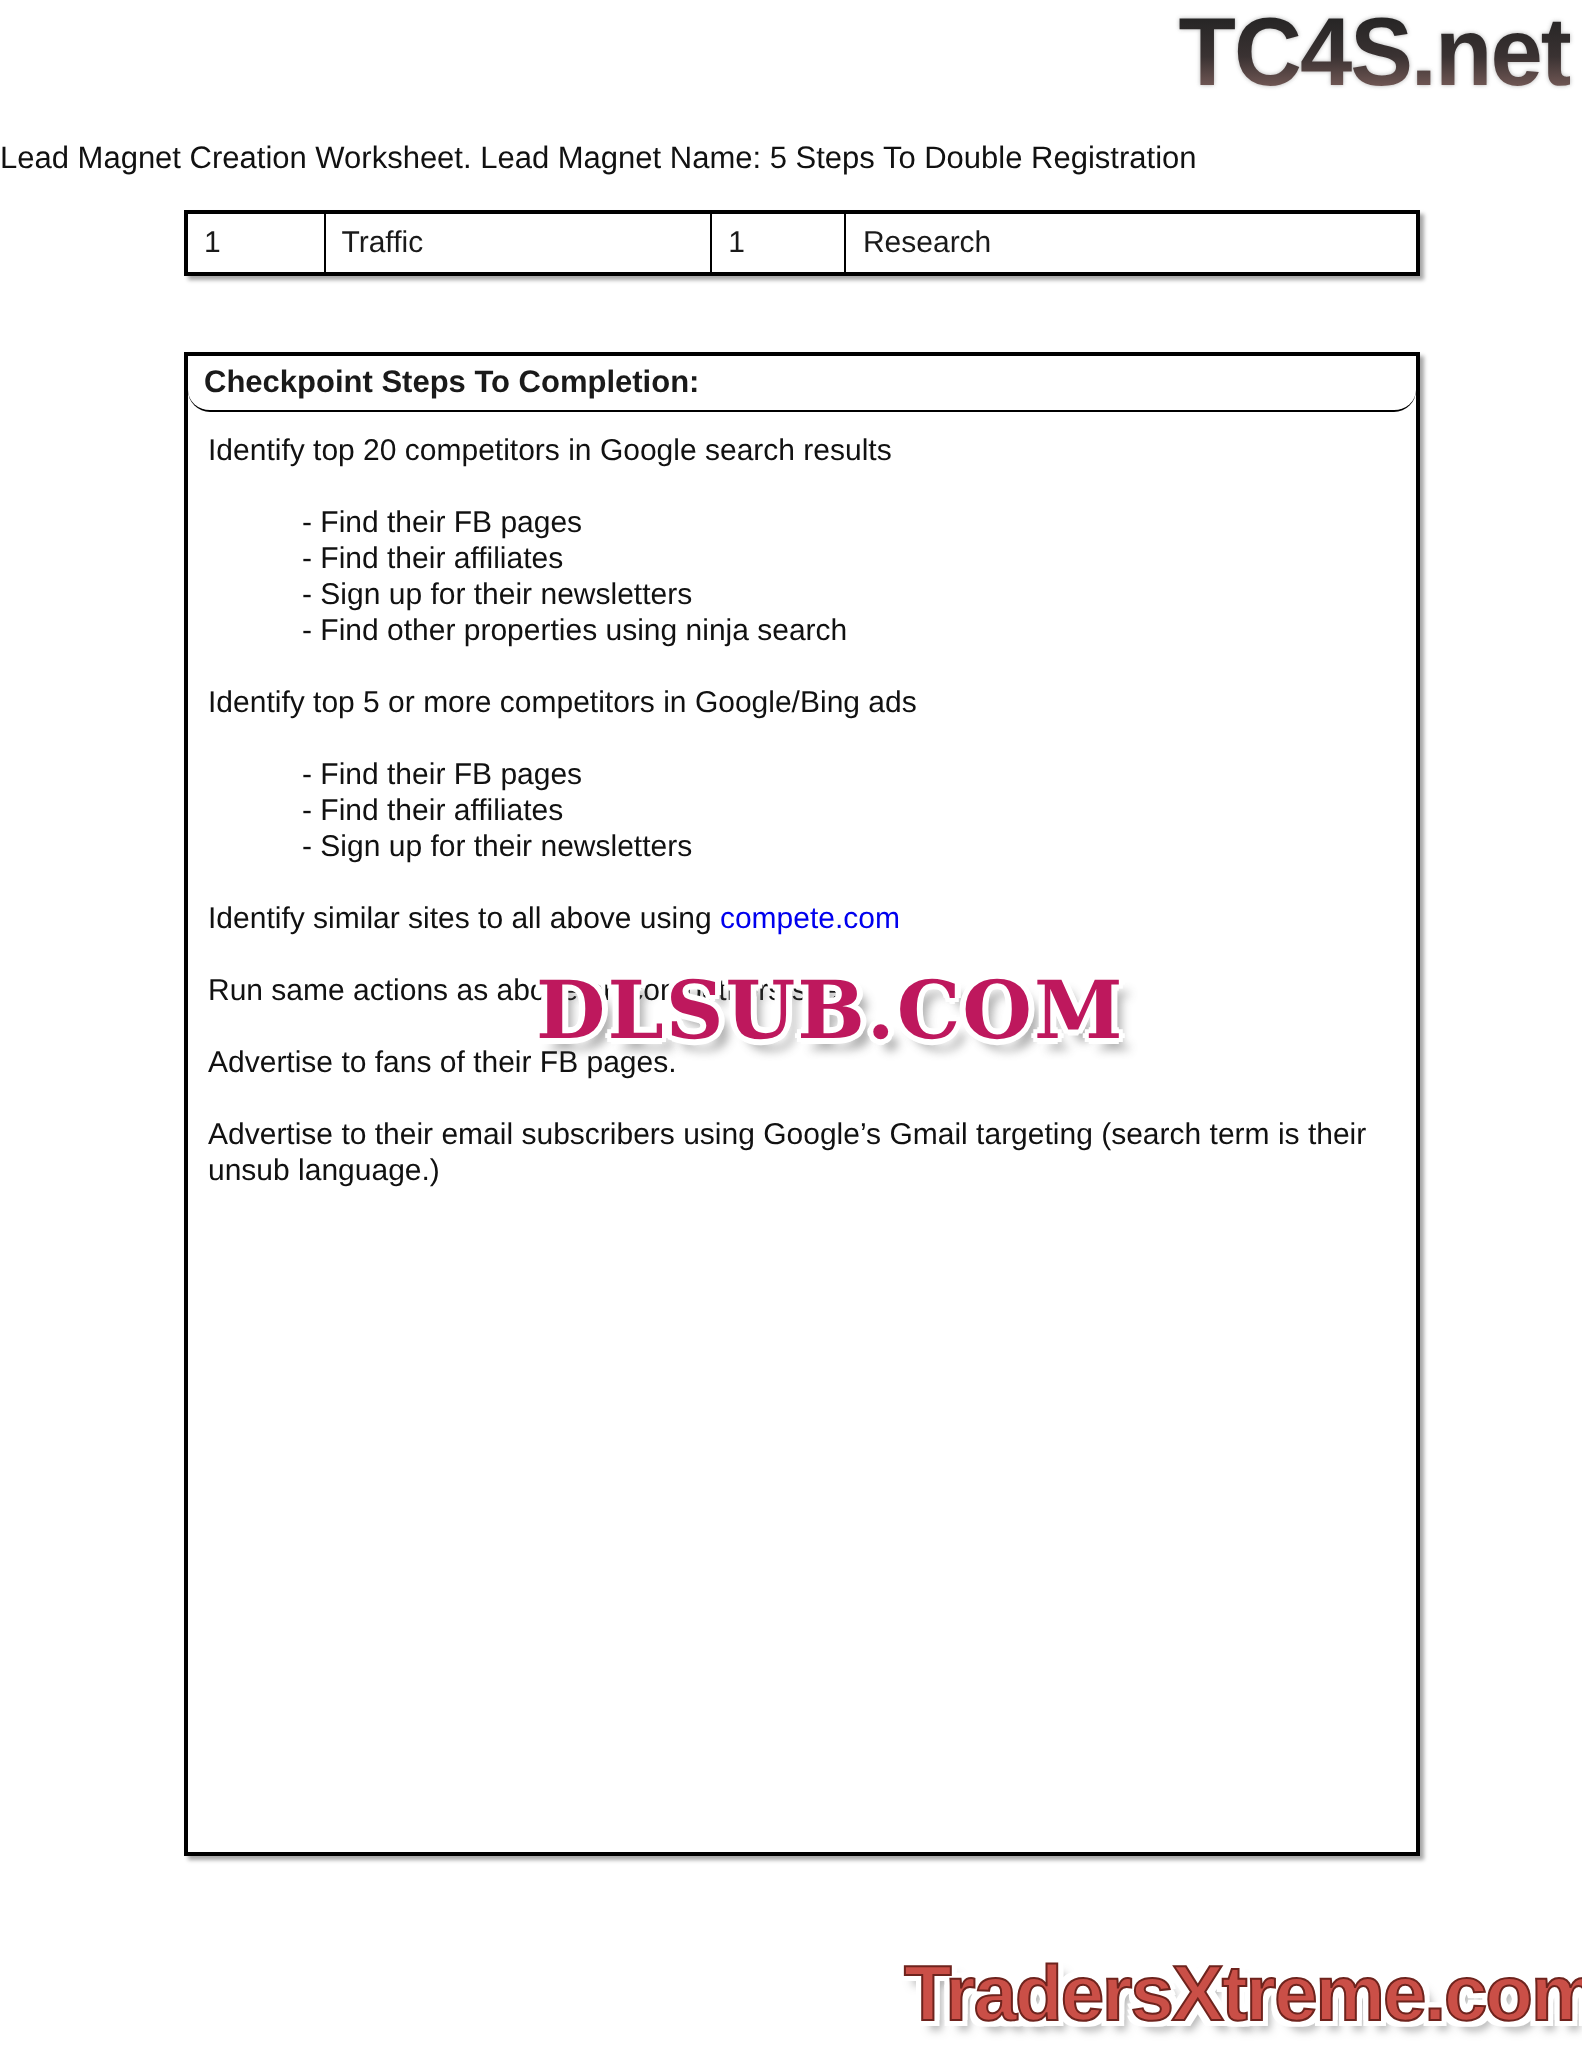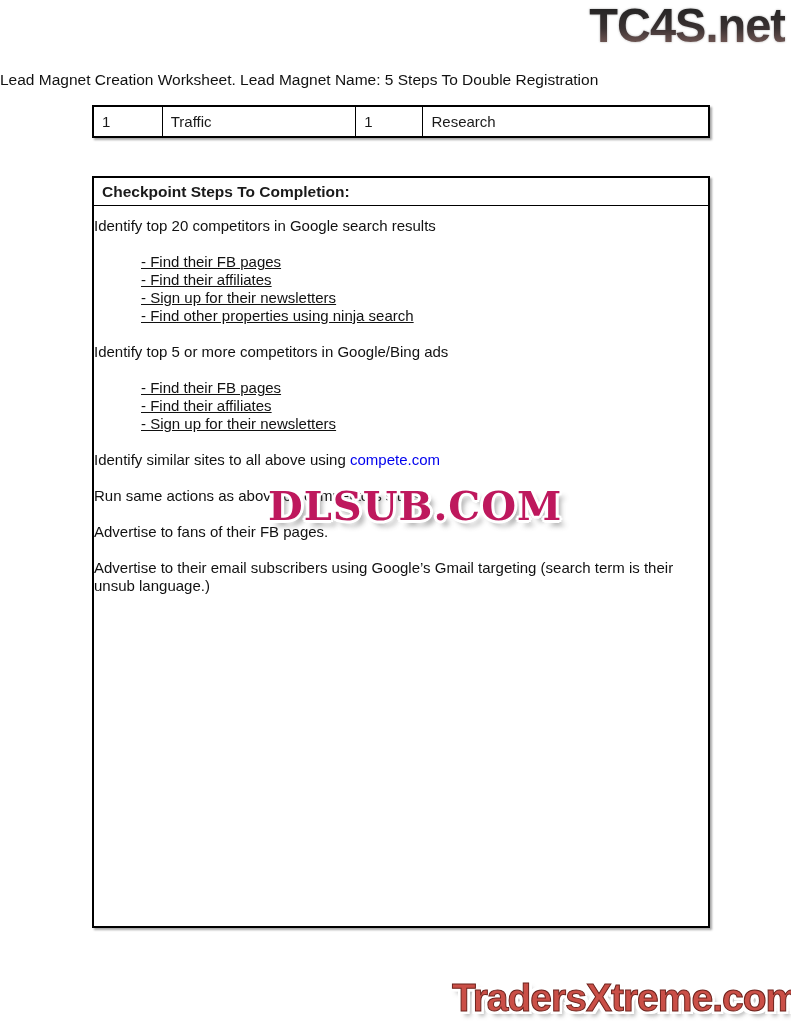--- a/index.html
+++ b/index.html
@@ -30,24 +30,24 @@
   .ms-table { border:2px solid #000; }
   .ms-table th { background:#c0c0c0; font-weight:bold; text-align:center; height:32px; width:25%; }
   .ms-table td { height:31px; text-align:left; padding-left:8px; background:#fff; }
 
   
   .cp-table {
     position:absolute; left:92px; top:176px; width:618px; height:752px;
     border:2px solid #000; background:#fff;
     box-shadow:2px 2px 2px rgba(0,0,0,0.35);
   }
-  .cp-header { border-bottom:1px solid #000; font-weight:bold; font-size:15.5px; padding:5px 8px 4px 8px; }
-  .cp-body { padding:11px 10px 0 0; font-size:15px; line-height:18px; color:#111; }
+  .cp-header { border-bottom:1px solid #000; font-weight:bold; font-size:15.5px; padding:5px 8px 4px 8px;border-radius:11px; }
+  .cp-body { padding:11px 10px 0 10px; font-size:15px; line-height:18px; color:#111; }
   .cp-body p { margin:0 0 18px 0; }
-  .cp-body .dash-list { margin:0 0 18px 0;text-decoration:underline; }
+  .cp-body .dash-list { margin:0 0 18px 0; }
   .cp-body .dash-list div { padding-left:47px; }
   .cp-body a { color:#0000ee; cursor:pointer; }
 
   
   .dlsub {
     position:absolute; left:268px; top:482px;
     font-family:"DejaVu Serif", serif; font-weight:700; font-size:40px; letter-spacing:1px;
     color:#be185d;
     text-shadow:
       -2px -2px 0 #fff, 2px -2px 0 #fff, -2px 2px 0 #fff, 2px 2px 0 #fff,

